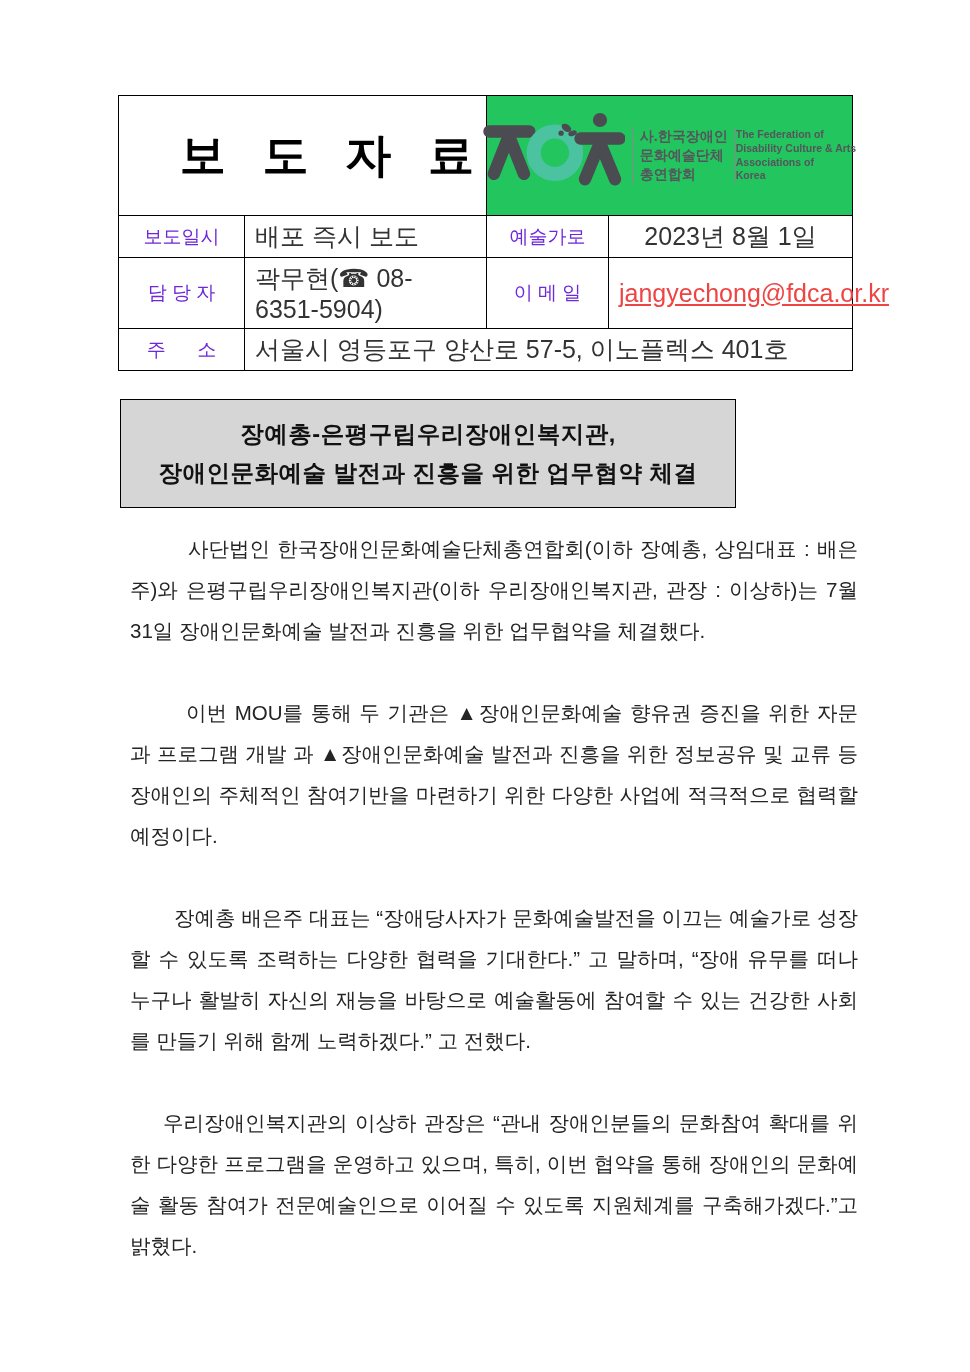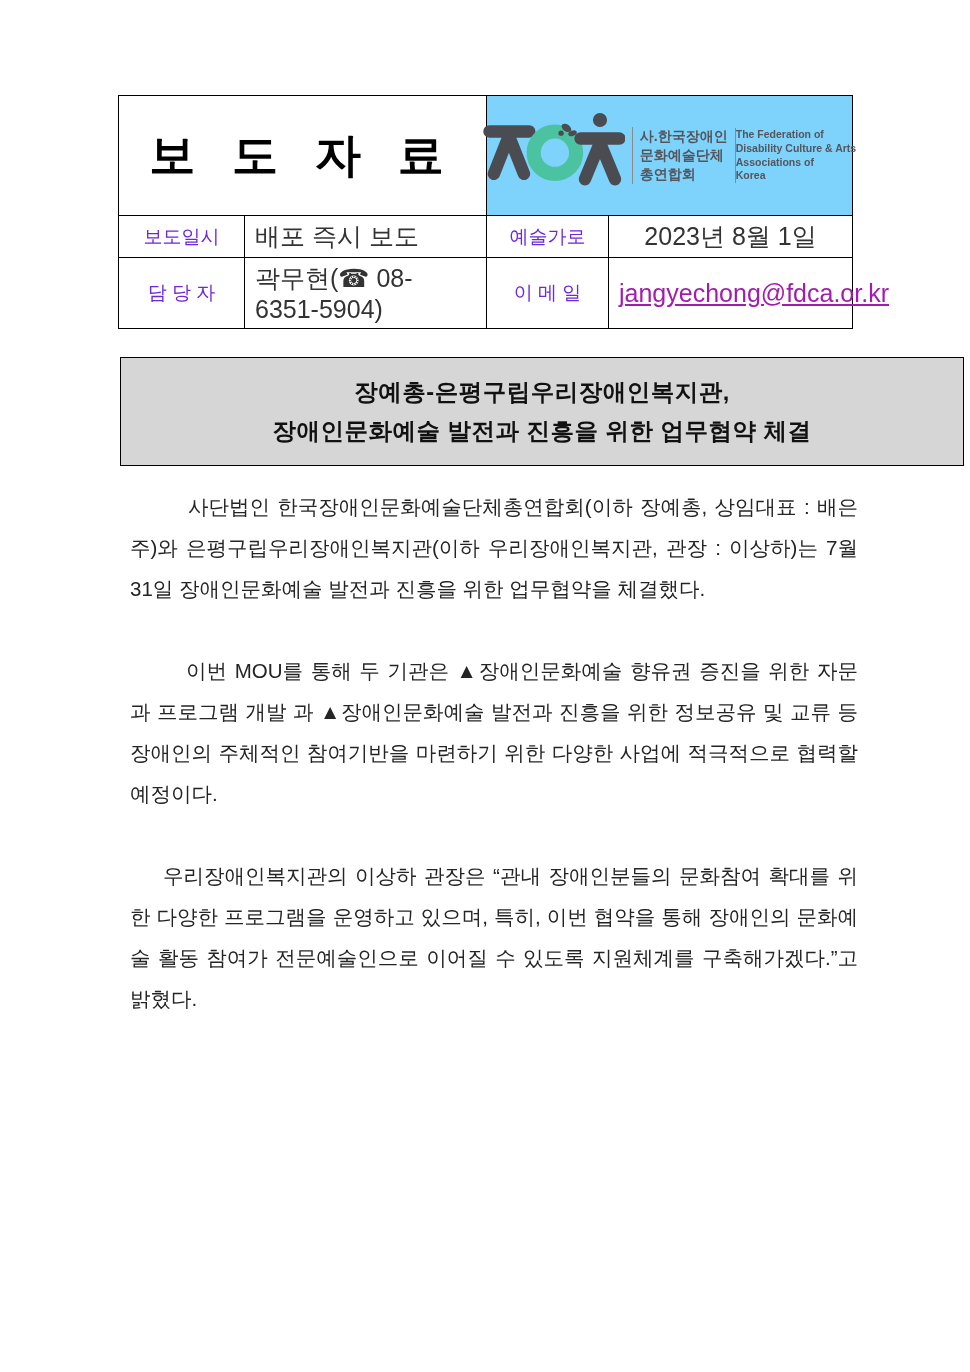--- a/index.html
+++ b/index.html
@@ -7,43 +7,43 @@
   body {
     width:970px; height:1372px;
     font-family:"Liberation Sans","DejaVu Sans",sans-serif;
     color:#222; position:relative; overflow:hidden;
   }
   .content { position:absolute; left:118px; top:95px; width:736px; }
 
   
   table.press-table { border-collapse:collapse; width:734px; table-layout:fixed; }
   table.press-table td { border:1.5px solid #000; vertical-align:middle; }
-  td.masthead-cell { height:120px; text-align:center; }
+  td.masthead-cell { height:120px; text-align:right; }
   .masthead-title {
     font-size:46px; font-weight:bold; color:#000;
     letter-spacing:12px; white-space:pre;
   }
-  td.logo-cell { background:#7dd3fc; }
+  td.logo-cell { background:#22c55e; }
   .logo-wrap { display:flex; align-items:center; justify-content:center; gap:7px; padding:4px 2px; }
   .logo-kr {
     border-left:1.5px solid #8a8a8a; padding-left:7px;
     font-size:14px; line-height:1.38; color:#55555c; font-weight:600; white-space:pre;
   }
   .logo-en {
     border-left:1.5px solid #8a8a8a; 
     font-size:10.5px; line-height:1.32; color:#55555c; font-weight:bold; white-space:pre;
   }
   td.lbl { text-align:center; font-size:19px; color:#6d28d9; white-space:pre; height:36px; }
   td.val { font-size:25px; color:#333; padding:4px 10px; }
   td.val.center { text-align:center; }
   a.email-link { text-decoration:underline; cursor:pointer; }
 
   
   .headline-box {
-    margin-top:28px; width:844px; margin-left:2px;
+    margin-top:28px; width:616px; margin-left:2px;
     border:1.5px solid #000;
     text-align:center; padding:15px 10px 14px;
   }
   .headline-box div { font-size:23.5px; font-weight:bold; color:#111; line-height:39px; letter-spacing:0.5px; }
 
   
   .body-text { margin-top:20px; width:740px; }
   .body-text p {
     font-size:20.5px; line-height:41px; color:#242424;
     text-align:justify; margin:0 0 41px 12px;
@@ -112,30 +112,35 @@
       <td class="lbl">보도일시</td>
       <td class="val">배포 즉시 보도</td>
       <td class="lbl">예술가로</td>
       <td class="val center">2023년 8월 1일</td>
     </tr>
     <tr>
       <td class="lbl">담 당 자</td>
       <td class="val">곽무현(☎ 08-6351-5904)</td>
       <td class="lbl">이 메 일</td>
       <td class="val center">
-        <a class="email-link" style="color: #a21caf;">jangyechong@fdca.or.kr</a>
+        <a class="email-link" style="color: #ef4444;">jangyechong@fdca.or.kr</a>
       </td>
+    </tr>
+    <tr>
+      <td class="lbl">주      소</td>
+      <td class="val" colspan="3">서울시 영등포구 양산로 57-5, 이노플렉스 401호</td>
     </tr>
   </tbody>
     </table>
 
   <div class="headline-box" style="background: rgb(214, 214, 214);">
     <div>장예총-은평구립우리장애인복지관,</div>
     <div>장애인문화예술 발전과 진흥을 위한 업무협약 체결</div>
   </div>
 
   <div class="body-text">
     <p class="ind-a">사단법인 한국장애인문화예술단체총연합회(이하 장예총, 상임대표 : 배은주)와 은평구립우리장애인복지관(이하 우리장애인복지관, 관장 : 이상하)는 7월 31일 장애인문화예술 발전과 진흥을 위한 업무협약을 체결했다.</p>
     <p class="ind-c">이번 MOU를 통해 두 기관은 ▲장애인문화예술 향유권 증진을 위한 자문과 프로그램 개발 과 ▲장애인문화예술 발전과 진흥을 위한 정보공유 및 교류 등 장애인의 주체적인 참여기반을 마련하기 위한 다양한 사업에 적극적으로 협력할 예정이다.</p>
+    <p class="ind-d">장예총 배은주 대표는 “장애당사자가 문화예술발전을 이끄는 예술가로 성장할 수 있도록 조력하는 다양한 협력을 기대한다.” 고 말하며, “장애 유무를 떠나 누구나 활발히 자신의 재능을 바탕으로 예술활동에 참여할 수 있는 건강한 사회를 만들기 위해 함께 노력하겠다.” 고 전했다.</p>
     <p class="ind-e">우리장애인복지관의 이상하 관장은 “관내 장애인분들의 문화참여 확대를 위한 다양한 프로그램을 운영하고 있으며, 특히, 이번 협약을 통해 장애인의 문화예술 활동 참여가 전문예술인으로 이어질 수 있도록 지원체계를 구축해가겠다.”고 밝혔다.</p>
   </div>
 
 </div>
 
 </body></html>

